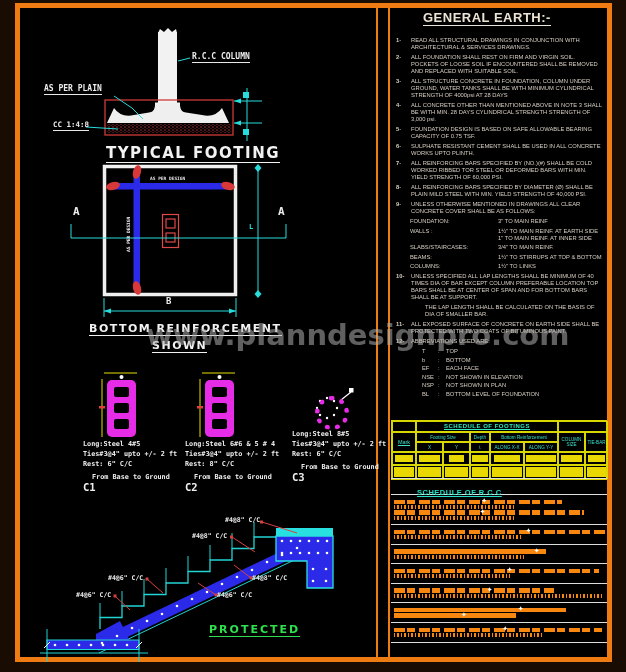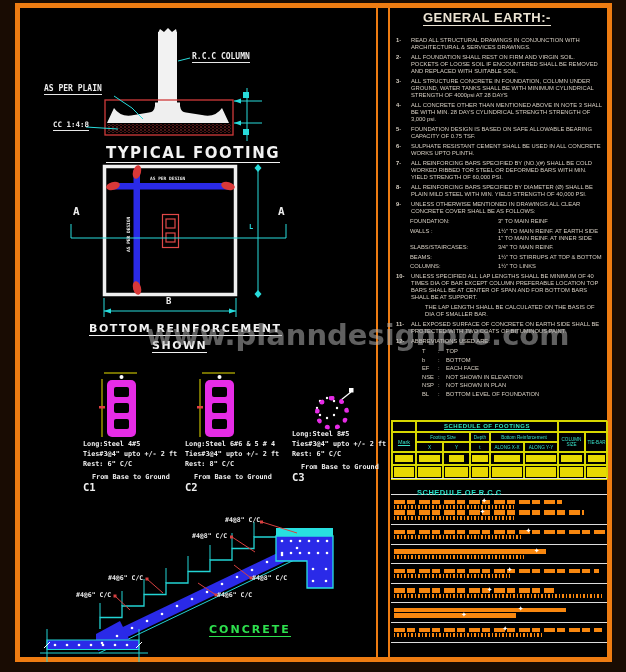--- a/index.html
+++ b/index.html
@@ -46,21 +46,21 @@
   .fc{border:0.5px solid #d8d800;position:relative;color:#38e0c8;font:4.6px/5px "Liberation Sans",sans-serif;
       display:flex;align-items:center;justify-content:center;text-align:center;overflow:hidden;}
   .fs-title{font-size:6px;font-weight:bold;color:#30e8c0;text-decoration:underline;letter-spacing:0.5px;}
   .und{text-decoration:underline;font-size:5.5px;}
   .blk{display:block;background:#e8d800;height:70%;width:84%;margin:auto;}
   .r5 .blk{width:94%;height:76%;}
   .fc:nth-child(17) .blk{width:60%;} .fc:nth-child(20) .blk{width:92%;}
   
   .rcc{position:absolute;left:391px;top:478px;width:216px;z-index:10;}
   .rcc-titlebar{border-top:1px solid #e0e0e0;border-bottom:1px solid #e0e0e0;padding:2px 0 2px 26px;height:11px;}
-  .rcc-title{color:#28e0c8;font:bold 7.5px "Liberation Sans",sans-serif;letter-spacing:0.5px;}
+  .rcc-title{color:#28e0c8;font:bold 7.5px "Liberation Sans",sans-serif;letter-spacing:0.5px;text-decoration:underline;}
   .rcc-group{border-bottom:1px solid #dcdcdc;padding:3.5px 0 3.5px 3px;}
   .rcc-row{position:relative;height:4.5px;margin:1px 0;}
   .rcc-row.blocks{background:repeating-linear-gradient(90deg,#f8870f 0 11px,rgba(0,0,0,0) 11px 13px,#f8870f 13px 21px,rgba(0,0,0,0) 21px 25px);}
   .rcc-row.ticks{height:4px;background:repeating-linear-gradient(90deg,#f8870f 0 1.5px,rgba(0,0,0,0) 1.5px 3.5px);}
   .rcc-row.plain{background:#f8870f;}
   .star{position:absolute;top:-2.5px;color:#fff;font-size:7px;line-height:7px;}
   
   .watermark{position:absolute;left:146px;top:318px;color:rgba(175,175,175,0.55);
              font:bold 29px "DejaVu Sans",sans-serif;letter-spacing:0;z-index:50;pointer-events:none;white-space:nowrap;}
 </style>
@@ -293,21 +293,21 @@
   <div class="gap">From Base to Ground</div>
   <div class="cmark">C3</div>
 </div>
 
 <div class="slabel" style="left:225px;top:516px">#4@8" C/C</div>
 <div class="slabel" style="left:192px;top:532px">#4@8" C/C</div>
 <div class="slabel" style="left:252px;top:574px">#4@8" C/C</div>
 <div class="slabel" style="left:217px;top:591px">#4@6" C/C</div>
 <div class="slabel" style="left:108px;top:574px">#4@6" C/C</div>
 <div class="slabel" style="left:76px;top:591px">#4@6" C/C</div>
-<div class="title" style="left:209px;top:623px;font-size:11px;color:#2ee04e;border-color:#2ee04e;letter-spacing:2px">CONCRETE</div>
+<div class="title" style="left:209px;top:623px;font-size:11px;color:#2ee04e;border-color:#2ee04e;letter-spacing:2px">PROTECTED</div>
 
 <div class="gn-title">GENERAL EARTH:-</div>
 <div class="notes">
     <div class="note">
       <span class="num">1-</span>
       <span class="txt">READ ALL STRUCTURAL DRAWINGS IN CONJUNCTION WITH ARCHITECTURAL &amp; SERVICES DRAWINGS.</span>
     </div>
     <div class="note">
       <span class="num">2-</span>
       <span class="txt">ALL FOUNDATION SHALL REST ON FIRM AND VIRGIN SOIL. POCKETS OF LOOSE SOIL IF ENCOUNTERED SHALL BE REMOVED AND REPLACED WITH SUITABLE SOIL.</span>

